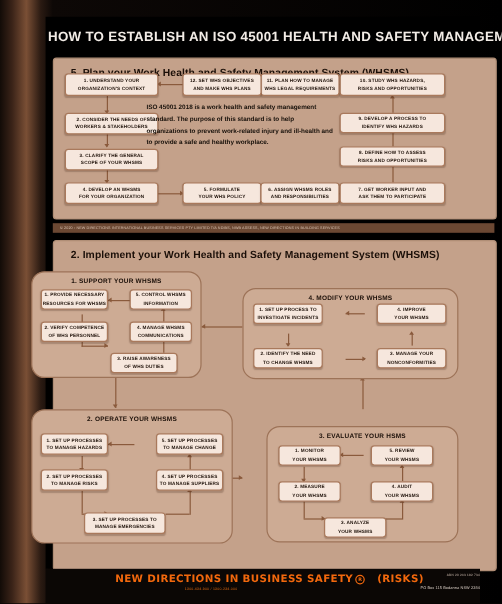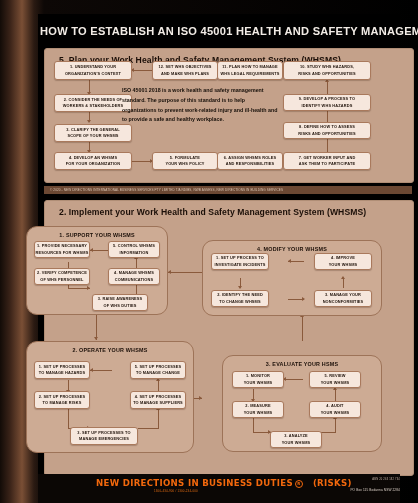--- a/index.html
+++ b/index.html
@@ -355,18 +355,18 @@
     <span>4.  AUDIT</span>
     <span>YOUR WHSMS</span>
   </div>
   <div class="node" style="left:309px;top:371px;width:52px;height:17px;">
     <span>5. REVIEW</span>
     <span>YOUR WHSMS</span>
   </div>
 
   <div class="footer"></div>
   <div class="brand">
-    <span>NEW DIRECTIONS IN BUSINESS DUTIES</span><span class="reg">R</span><span class="acro">(RISKS)</span>
+    <span>NEW DIRECTIONS IN BUSINESS SAFETY</span><span class="reg">R</span><span class="acro">(RISKS)</span>
   </div>
   <div class="phone">1300-434-900 / 1300-234-000</div>
   <div class="abn">ABN 20 263 182 734</div>
   <div class="po">PO Box 115 Bodanna NSW 2284</div>
 </div>
 
 </body></html>

